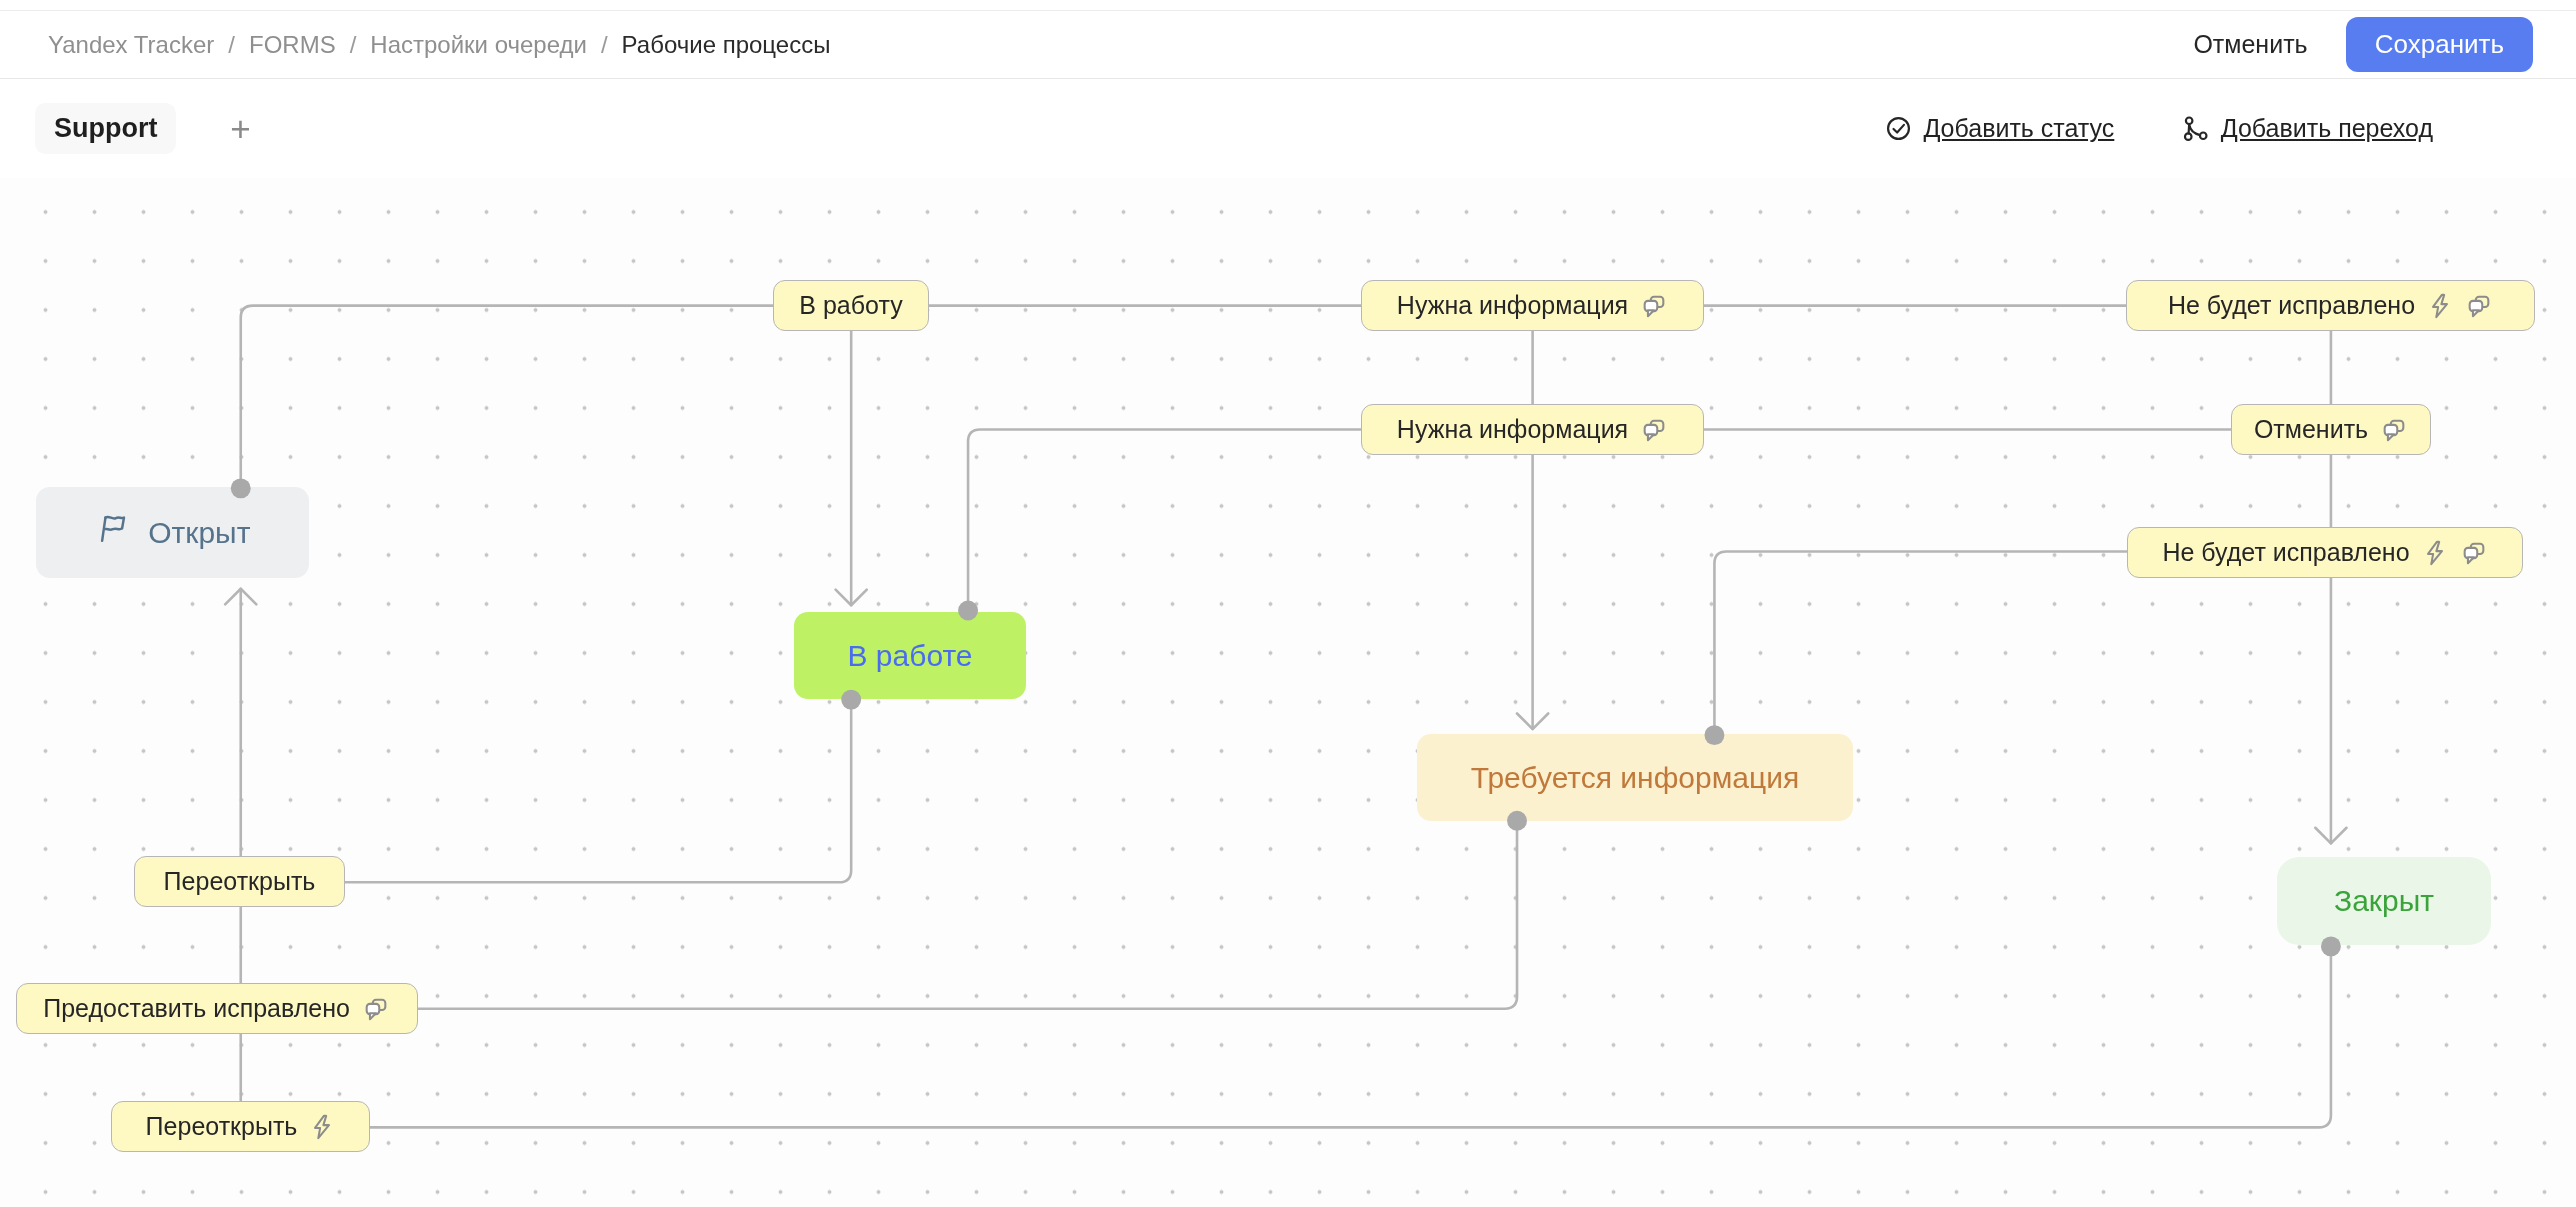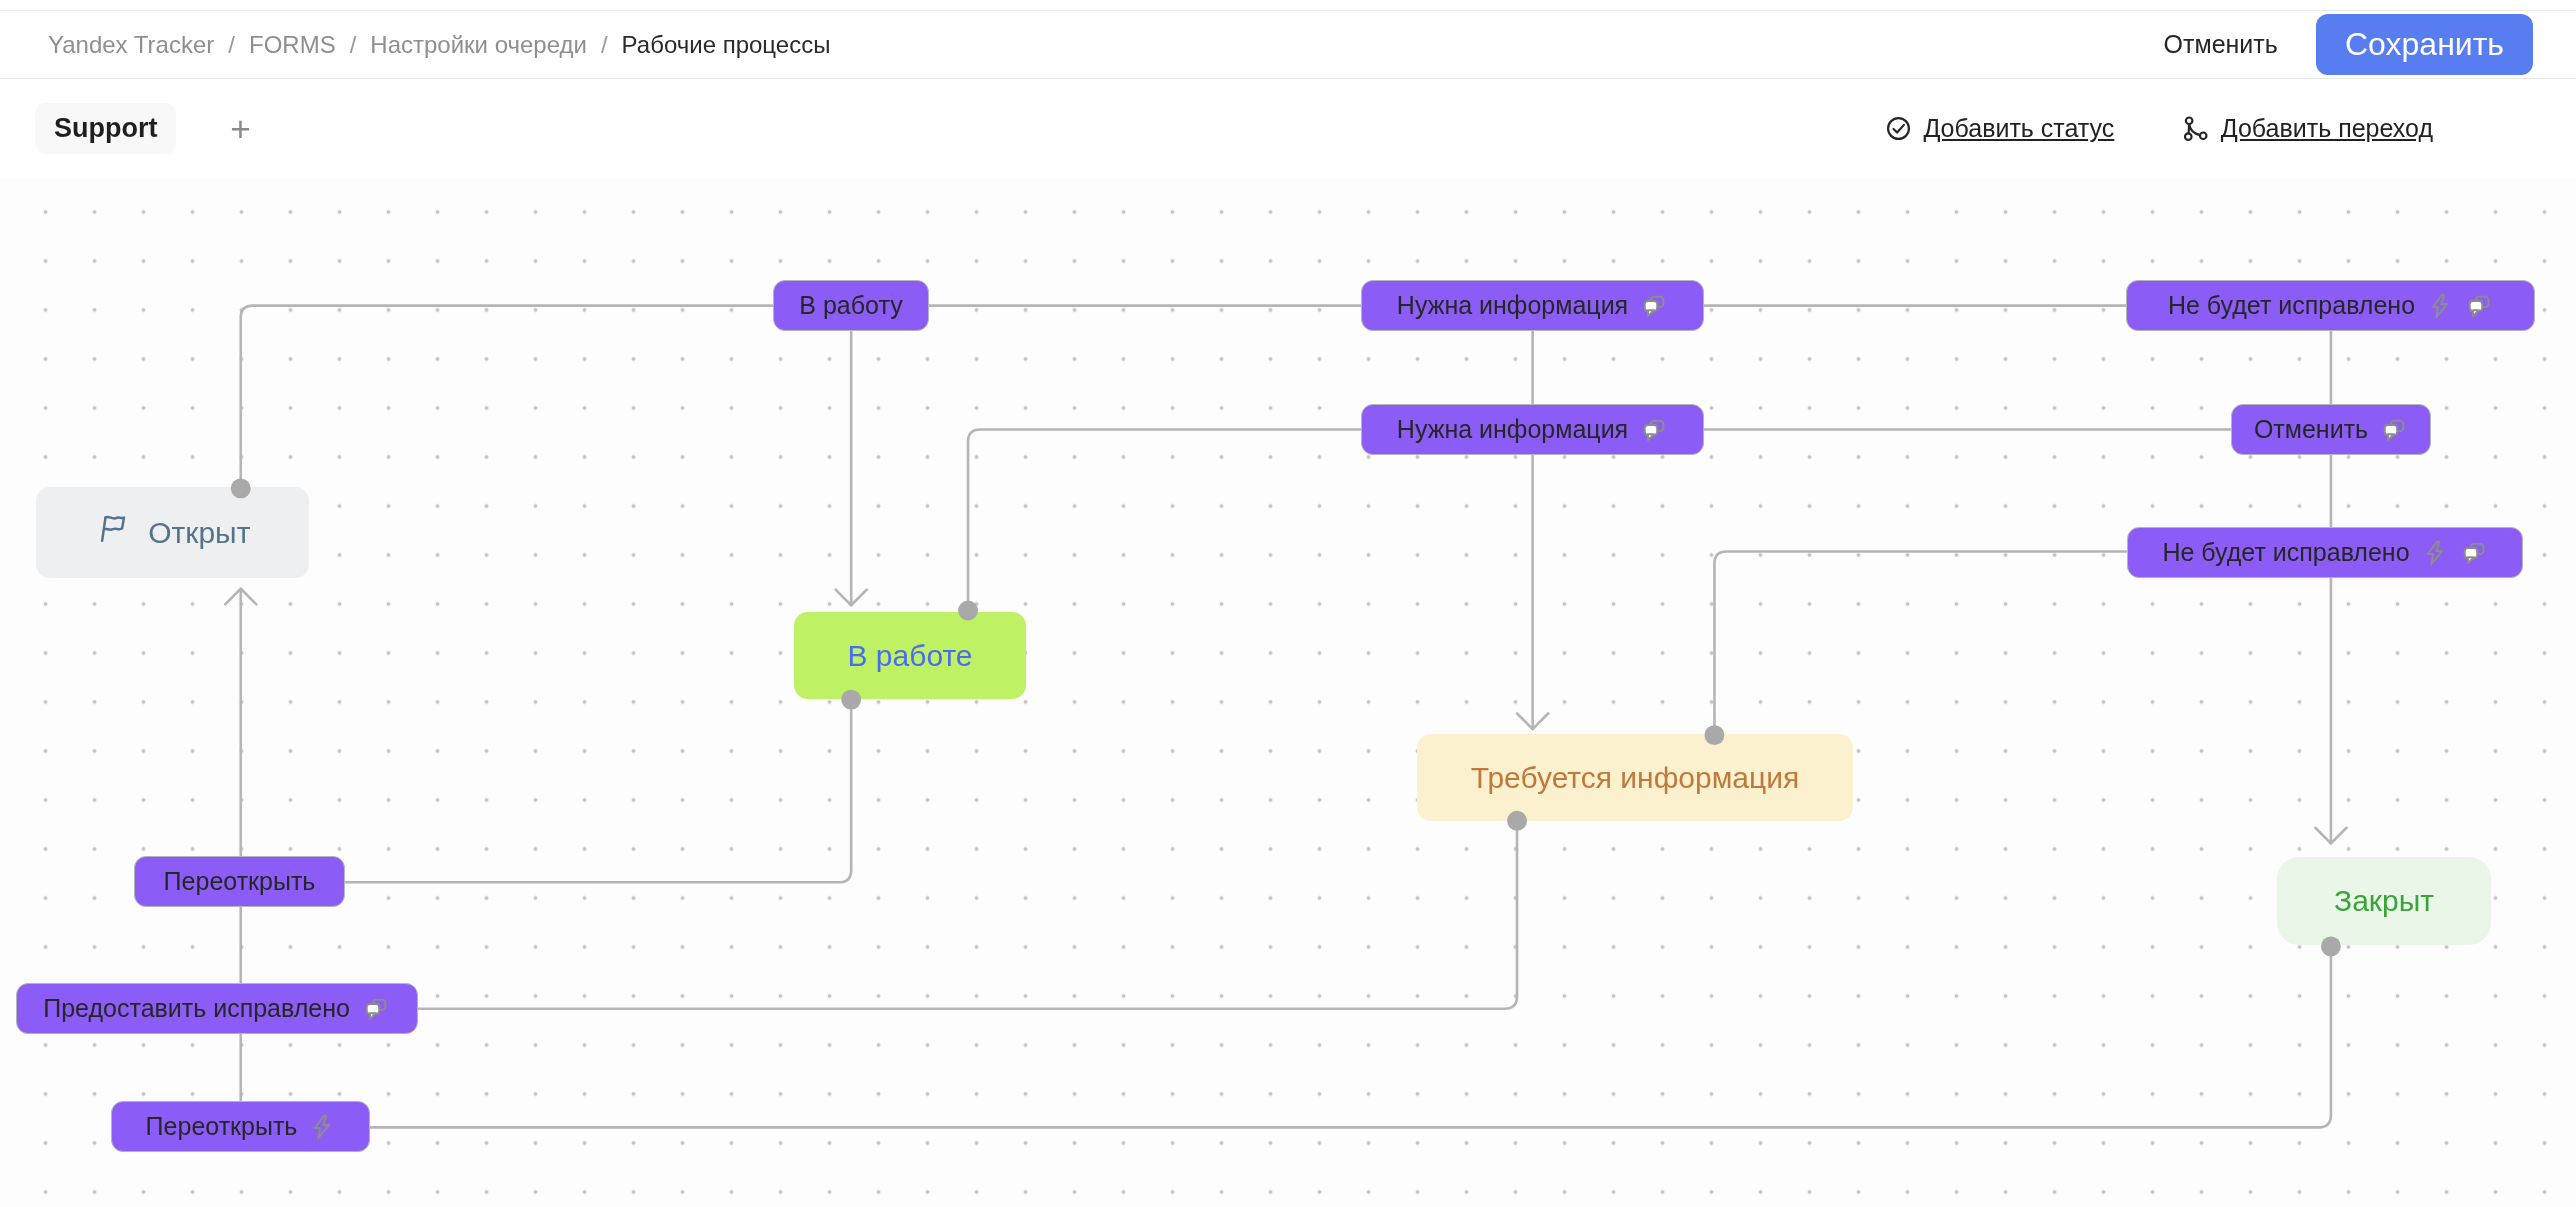--- a/index.html
+++ b/index.html
@@ -15,21 +15,21 @@
     position:absolute;top:11.3px;left:0;right:0;height:67px;background:#fff;
     border-bottom:0.9px solid #e7e7e7;display:flex;align-items:center;
   }
   .breadcrumb{display:flex;align-items:center;margin-left:48px;font-size:24px;gap:14px;}
   .bc-item{color:#8f8f8f;cursor:pointer;}
   .bc-sep{color:#9a9a9a;}
   .bc-current{color:#2b2b2b;}
   .bar1-actions{margin-left:auto;display:flex;align-items:center;gap:33px;margin-right:43px;}
   .btn-cancel{font-size:25px;color:#262626;background:none;border:none;cursor:pointer;
     font-family:inherit;padding:7px 5.2px;}
-  .btn-save{font-size:32px;color:#ffffff;background:#587df1;border:none;border-radius:12px;
+  .btn-save{font-size:26px;color:#ffffff;background:#587df1;border:none;border-radius:12px;
     cursor:pointer;font-family:inherit;padding:12px 29px;}
   .bar2{
     position:absolute;top:79px;left:0;right:0;height:99px;background:#fff;
     border-bottom:0.9px solid #e7e7e7;display:flex;align-items:center;
   }
   .wf-tab{margin-left:35px;font-size:27px;font-weight:bold;color:#1f1f1f;
     padding:10.4px 19px;border-radius:10.4px;background:#f8f8f8;cursor:pointer;}
   .tab-add{margin-left:45px;font-size:35px;color:#8a8a8a;background:none;border:none;
     cursor:pointer;font-family:inherit;line-height:1;padding:3.5px 8.7px;}
   .bar2-actions{margin-left:auto;display:flex;align-items:center;gap:55px;margin-right:137px;}
@@ -48,21 +48,21 @@
   #dots{z-index:4;}
   .snode{
     position:absolute;border-radius:14px;display:flex;align-items:center;justify-content:center;
     gap:15.6px;font-size:30px;z-index:2;box-sizing:border-box;cursor:pointer;
   }
   .snode-open{background:#edeff1;color:#56738c;}
   .snode-progress{background:#bef264;color:#4a6df0;text-align:center;}
   .snode-info{background:#fbf1cf;color:#c0793a;}
   .snode-closed{background:#eaf6e8;color:#3aa33a;}
   .tlabel{
-    position:absolute;height:51px;background:#8b5cf6;border:1.7px solid #b6b6b6;border-radius:12px;
+    position:absolute;height:51px;background:#fef9c3;border:1.7px solid #b6b6b6;border-radius:12px;
     display:flex;align-items:center;justify-content:center;gap:12px;font-size:25px;color:#262626;
     box-sizing:border-box;z-index:3;cursor:pointer;white-space:nowrap;
   }
   .tlabel svg{display:block;flex:0 0 auto;}
 </style>
 </head>
 <body>
 
 <div class="topline"></div>
 

